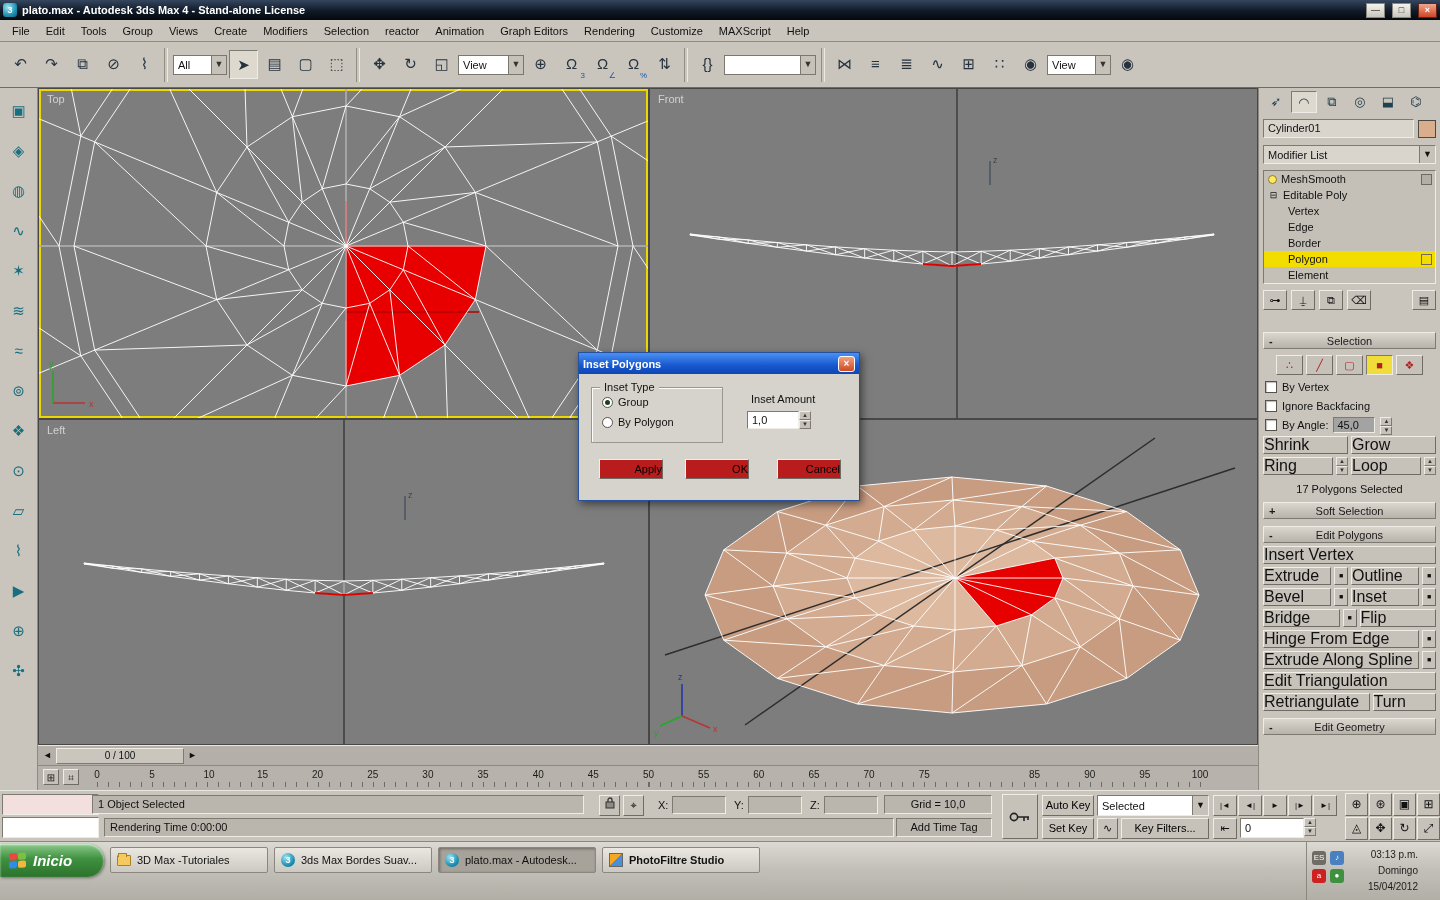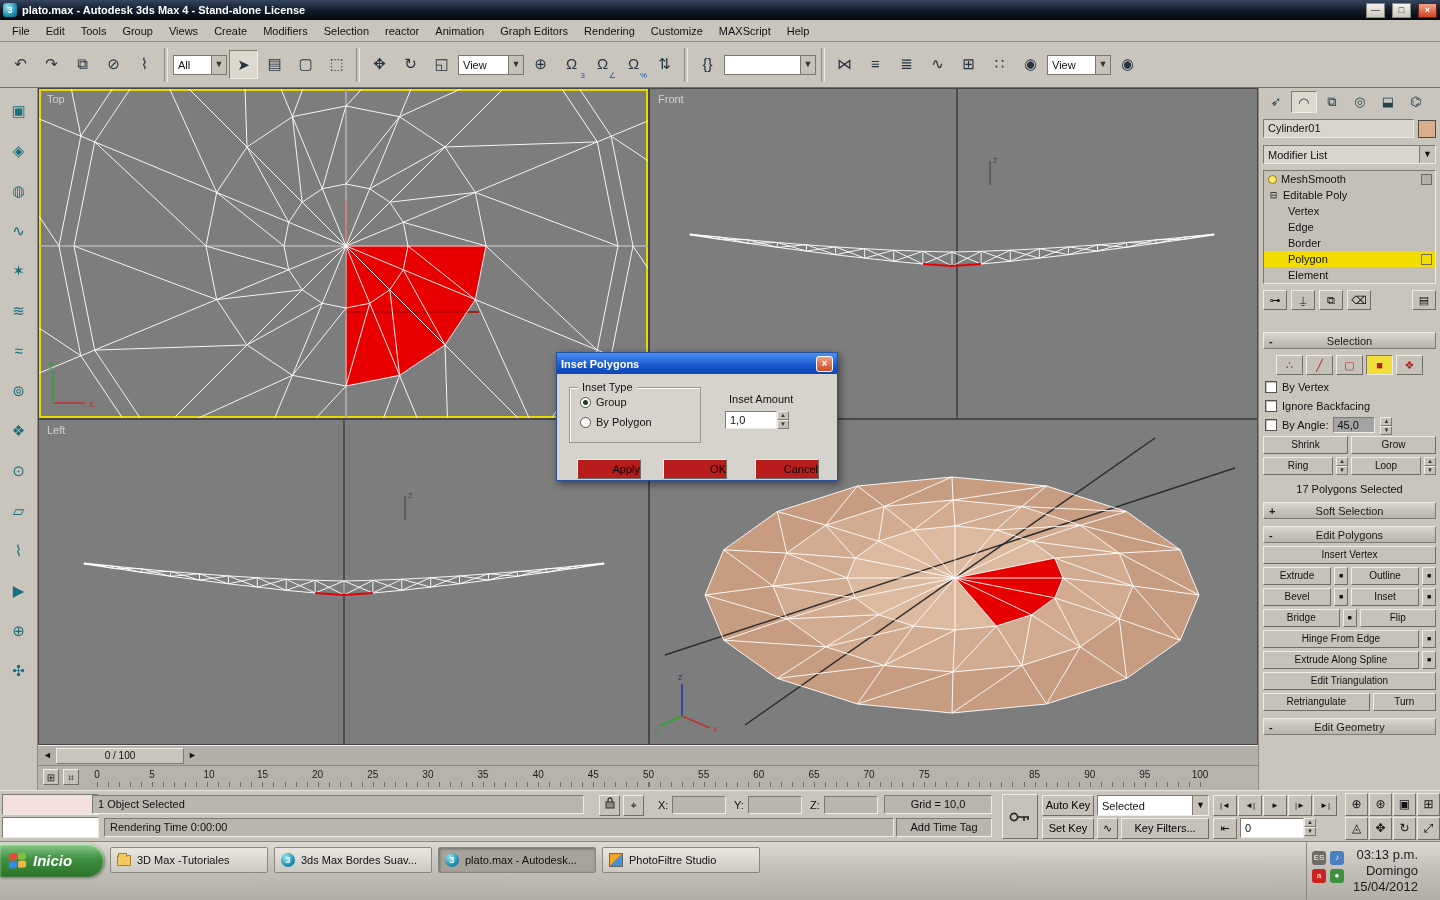--- a/index.html
+++ b/index.html
@@ -100,32 +100,32 @@
   .subobj-row{display:flex;justify-content:center;gap:3px;margin:6px 0 4px}
   .so-icon{width:27px;height:20px;text-align:center;line-height:19px;font-size:11px;color:#b32020}
   .so-icon.active{background:#f0dd3a;border-color:#7d7a72 #efece5 #efece5 #7d7a72}
   .cp-check-row{display:flex;align-items:center;gap:5px;margin:4px 2px;height:15px}
   .checkbox{width:12px;height:12px;flex:none;background:#fff;border:1px solid #55524c;box-shadow:inset 1px 1px 1px #bbb}
   .spin-field{width:42px;height:16px;line-height:14px;padding-left:3px;background:#a3a3a3;
     border:1px solid;border-color:#7d7a72 #efece5 #efece5 #7d7a72}
   .spinner{width:12px;height:16px;display:flex;flex-direction:column;flex:none}
   .spinner i{flex:1;font-style:normal;font-size:6px;line-height:7px;text-align:center;background:#c6c2ba;
     border:1px solid;border-color:#efece5 #7d7a72 #7d7a72 #efece5;color:#333}
-  .cp-btn{display:block;height:18px;font-size:10px;text-align:center;line-height:16px;color:#111;
+  .cp-btn{display:block;height:18px;font-size:16px;text-align:left;line-height:16px;color:#111;
     background:#c6c2ba;border:1px solid;border-color:#f0ede6 #6f6c66 #6f6c66 #f0ede6;
     font-family:"Liberation Sans",sans-serif}
   .cp-btn.full{width:100%;margin:3px 0}
   .btn-pair{display:flex;gap:3px;margin:3px 0}
   .btn-pair .half{flex:1}
   .settings-sq{width:14px;height:18px;flex:none;text-align:center;line-height:16px;font-size:7px;
     background:#c6c2ba;border:1px solid;border-color:#f0ede6 #6f6c66 #6f6c66 #f0ede6}
   .status-line{text-align:center;margin:8px 0 6px;font-size:11px}
 
   
-  .dialog{position:absolute;left:556px;top:352px;width:282px;height:129px;background:#d6d3cc;z-index:60;
+  .dialog{position:absolute;left:578px;top:352px;width:282px;height:149px;background:#d6d3cc;z-index:60;
     border:1px solid #24509e;box-shadow:2px 3px 8px rgba(0,0,0,.5)}
   .dialog-title{height:21px;display:flex;align-items:center;padding:0 4px;color:#fff;font-weight:bold;
     background:linear-gradient(#4a90f2,#1757cf 60%,#0f46b4)}
   .dialog-close{margin-left:auto;width:17px;height:16px;text-align:center;line-height:14px;font-size:10px;color:#fff;
     background:linear-gradient(#f0a080,#cd4a22);border:1px solid #fff;border-radius:3px;font-weight:bold}
   .groupbox{position:absolute;left:12px;top:34px;width:132px;height:56px;border:1px solid #9a978f;
     box-shadow:1px 1px 0 #fdfcf8 inset}
   .gb-legend{position:absolute;left:8px;top:-7px;background:#d6d3cc;padding:0 4px;font-size:11px}
   .radio-row{display:flex;align-items:center;gap:5px;margin:8px 0 6px 10px}
   .radio{width:11px;height:11px;border-radius:50%;background:#fff;border:1px solid #55524c;position:relative;flex:none}
@@ -179,21 +179,21 @@
   .task-btn.active{background:#a7a39b;box-shadow:inset 1px 1px 3px #6d6a63}
   .t-folder{width:14px;height:11px;background:#f5c95e;border:1px solid #a88325;border-radius:1px;position:relative;flex:none}
   .t-folder::before{content:"";position:absolute;left:0;top:-3px;width:7px;height:3px;background:#f5c95e;border:1px solid #a88325;border-bottom:none}
   .t-max{width:14px;height:14px;border-radius:50%;flex:none;background:radial-gradient(circle at 35% 30%,#9fe3f0,#1f93b5 60%,#0d5f7a);
     color:#fff;font-size:9px;font-weight:bold;text-align:center;line-height:14px}
   .t-pf{width:14px;height:14px;flex:none;background:linear-gradient(135deg,#f5a623 50%,#4a90d9 50%);border:1px solid #666}
   .tray{position:absolute;right:0;top:0;width:134px;height:59px;border-left:1px solid #8a877f;
     background:linear-gradient(#dcd9d3,#c3c0b9 45%,#b1aea6);display:flex;padding:5px 22px 4px 5px}
   .tray-icons{display:grid;grid-template-columns:15px 15px;grid-auto-rows:15px;gap:3px;margin-top:4px}
   .tray-icons span{width:14px;height:14px;font-size:8px;line-height:13px;text-align:center;color:#fff;border-radius:3px}
-  .tray-clock{margin-left:auto;text-align:right;font-size:13px;line-height:16px;color:#1c1c1c}
+  .tray-clock{margin-left:auto;text-align:right;font-size:10px;line-height:16px;color:#1c1c1c}
 </style>
 </head>
 <body>
 
 <div class="screen">
 
   <div class="titlebar">
     <span class="app-icon">3</span>
     <span class="title-text">plato.max - Autodesk 3ds Max 4 - Stand-alone License</span>
     <span class="win-btn">—</span>
@@ -889,21 +889,21 @@
           <span>3D Max -Tutoriales</span>
         </div>
         <div class="task-btn" style="left: 274px;">
           <span class="t-max">3</span>
           <span>3ds Max Bordes Suav...</span>
         </div>
         <div class="task-btn active" style="left: 438px;">
           <span class="t-max">3</span>
           <span>plato.max - Autodesk...</span>
         </div>
-        <div class="task-btn" style="left: 602px;">
+        <div class="task-btn" style="left: 602px; font-weight: bold;">
           <span class="t-pf"></span>
           <span>PhotoFiltre Studio</span>
         </div>
       </div>
     <div class="tray">
       <div class="tray-icons">
           <span style="background: rgb(111, 108, 102);">ES</span>
           <span style="background: rgb(74, 127, 192);">♪</span>
           <span style="background: rgb(204, 34, 34);">a</span>
           <span style="background: rgb(63, 145, 63);">●</span>

